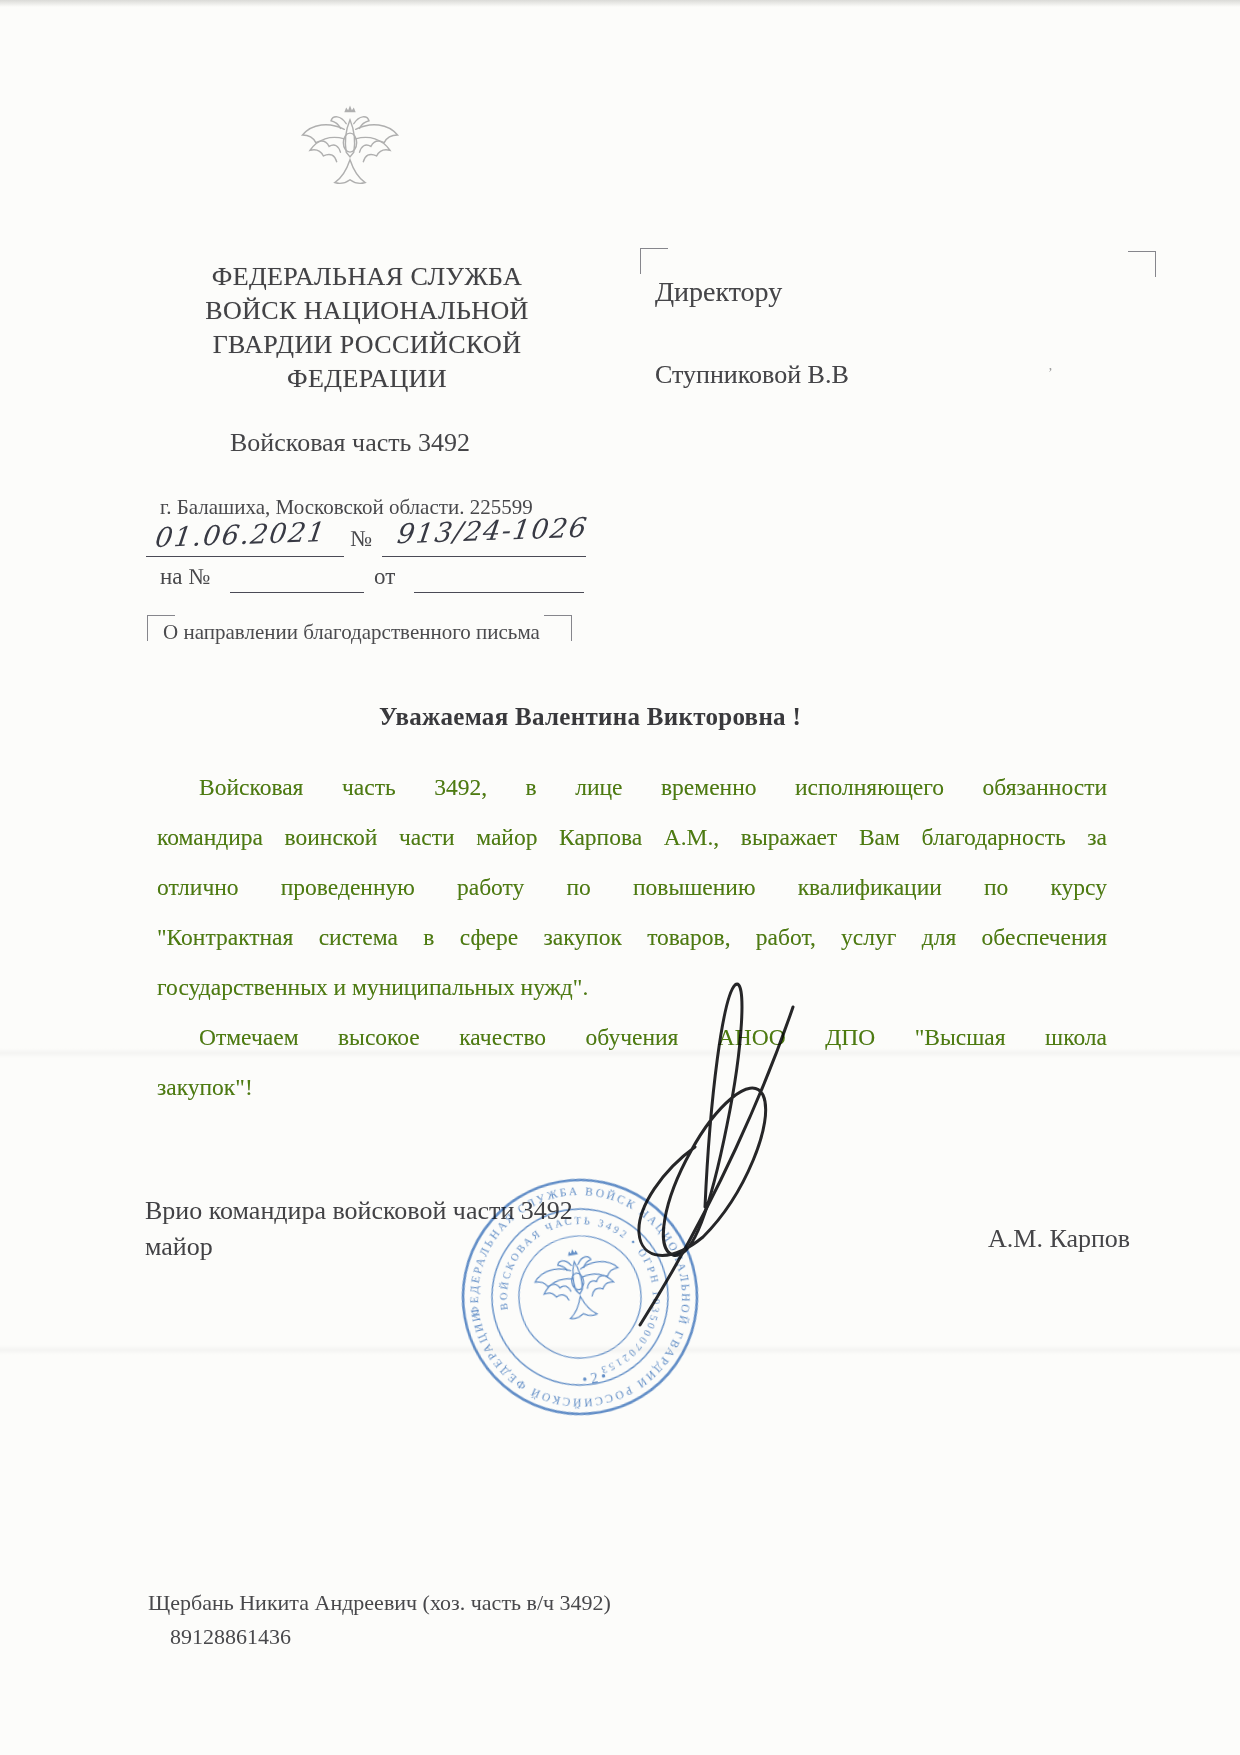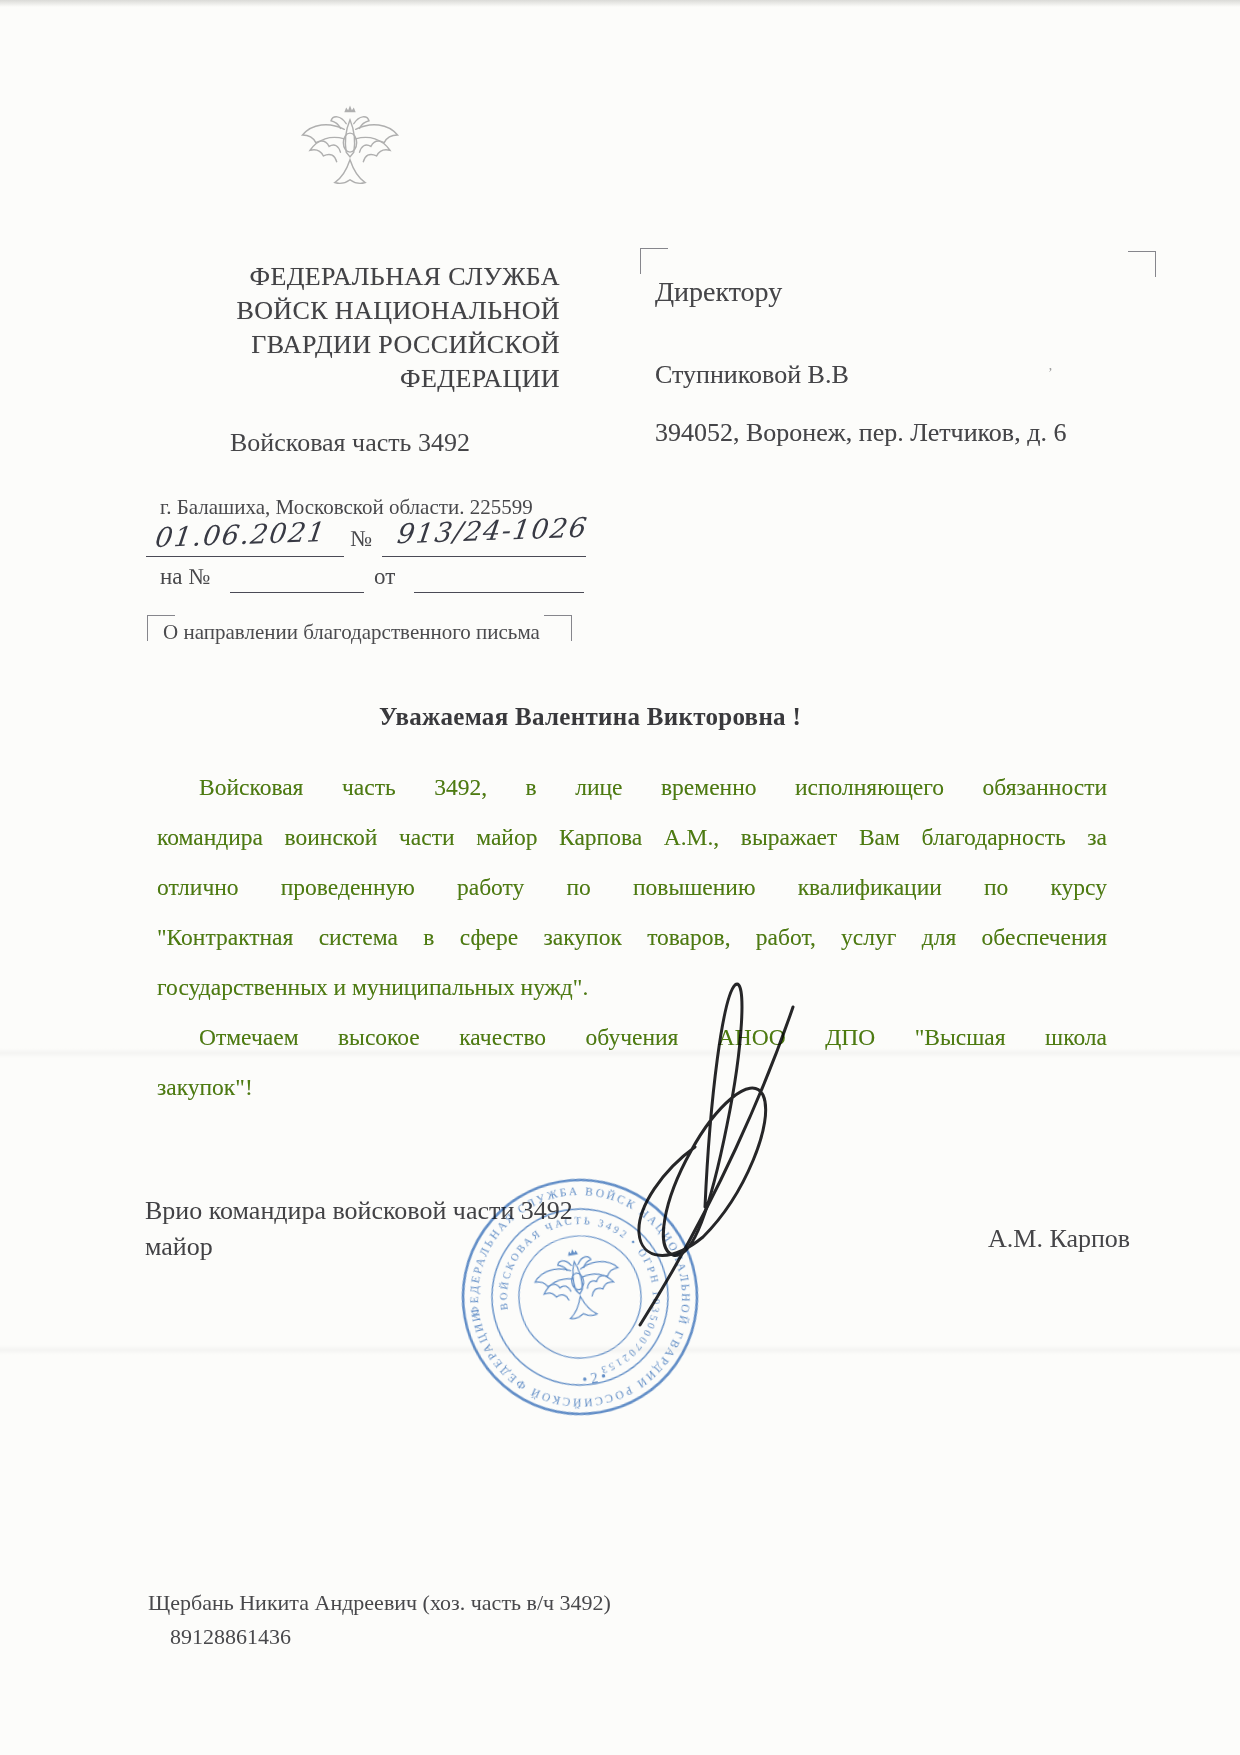--- a/index.html
+++ b/index.html
@@ -12,21 +12,21 @@
   .abs{position:absolute;}
   .txt{white-space:nowrap;}
   
   .edge-top{left:0;top:0;width:1240px;height:7px;
     background:linear-gradient(#cfcfcb,rgba(252,252,250,0));opacity:.75;}
   .fold{left:0;width:1240px;height:10px;
     background:linear-gradient(rgba(0,0,0,0),rgba(0,0,0,.03),rgba(0,0,0,0));}
   .speck{color:#9a9a9a;font-size:14px;}
   
   .emblem{left:293px;top:102px;width:114px;height:106px;opacity:.8;filter:blur(.3px);}
-  .org-block{left:140px;top:260px;width:420px;text-align:right;
+  .org-block{left:157px;top:260px;width:420px;text-align:center;
     font-size:26px;line-height:34px;letter-spacing:.4px;color:#424245;
     text-shadow:0 0 .7px rgba(60,60,65,.35);}
   .unit{left:140px;top:428px;width:420px;text-align:center;font-size:26px;color:#454548;}
   .city{left:160px;top:492px;font-size:21px;line-height:30px;color:#48484b;}
   
   .hand{font-family:"DejaVu Serif",serif;font-style:italic;color:#383a44;
     letter-spacing:1.5px;transform:skewX(-10deg) rotate(-2deg);}
   .hw-date{left:156px;top:519px;font-size:27px;}
   .hw-num{left:398px;top:515px;font-size:27px;}
   .uline{border-bottom:1.6px solid #4a4a55;height:0;}
@@ -118,21 +118,20 @@
   <div class="abs uline ul-reply2"></div>
 
   <div class="abs bk bk-l bk-subj-open"></div>
   <div class="abs subject txt">О направлении благодарственного письма</div>
   <div class="abs bk bk-r bk-subj-close"></div>
 
   <div class="abs bk bk-l bk-addr-open"></div>
   <div class="abs bk bk-r bk-addr-close"></div>
   <div class="abs addr1 txt">Директору</div>
   <div class="abs addr3 txt">Ступниковой В.В</div>
-  <div class="abs addr4 txt">394052, Воронеж, пер. Летчиков, д. 6</div>
 
   <div class="abs salutation">Уважаемая Валентина Викторовна !</div>
 
   <div class="abs body-block">
     <span class="bl jl ind">Войсковая часть 3492, в лице временно исполняющего обязанности</span>
     <span class="bl jl">командира воинской части майор Карпова А.М., выражает Вам благодарность за</span>
     <span class="bl jl">отлично проведенную работу по повышению квалификации по курсу</span>
     <span class="bl jl">"Контрактная система в сфере закупок товаров, работ, услуг для обеспечения</span>
     <span class="bl">государственных и муниципальных нужд".</span>
     <span class="bl jl ind">Отмечаем высокое качество обучения АНОО ДПО "Высшая школа</span>

